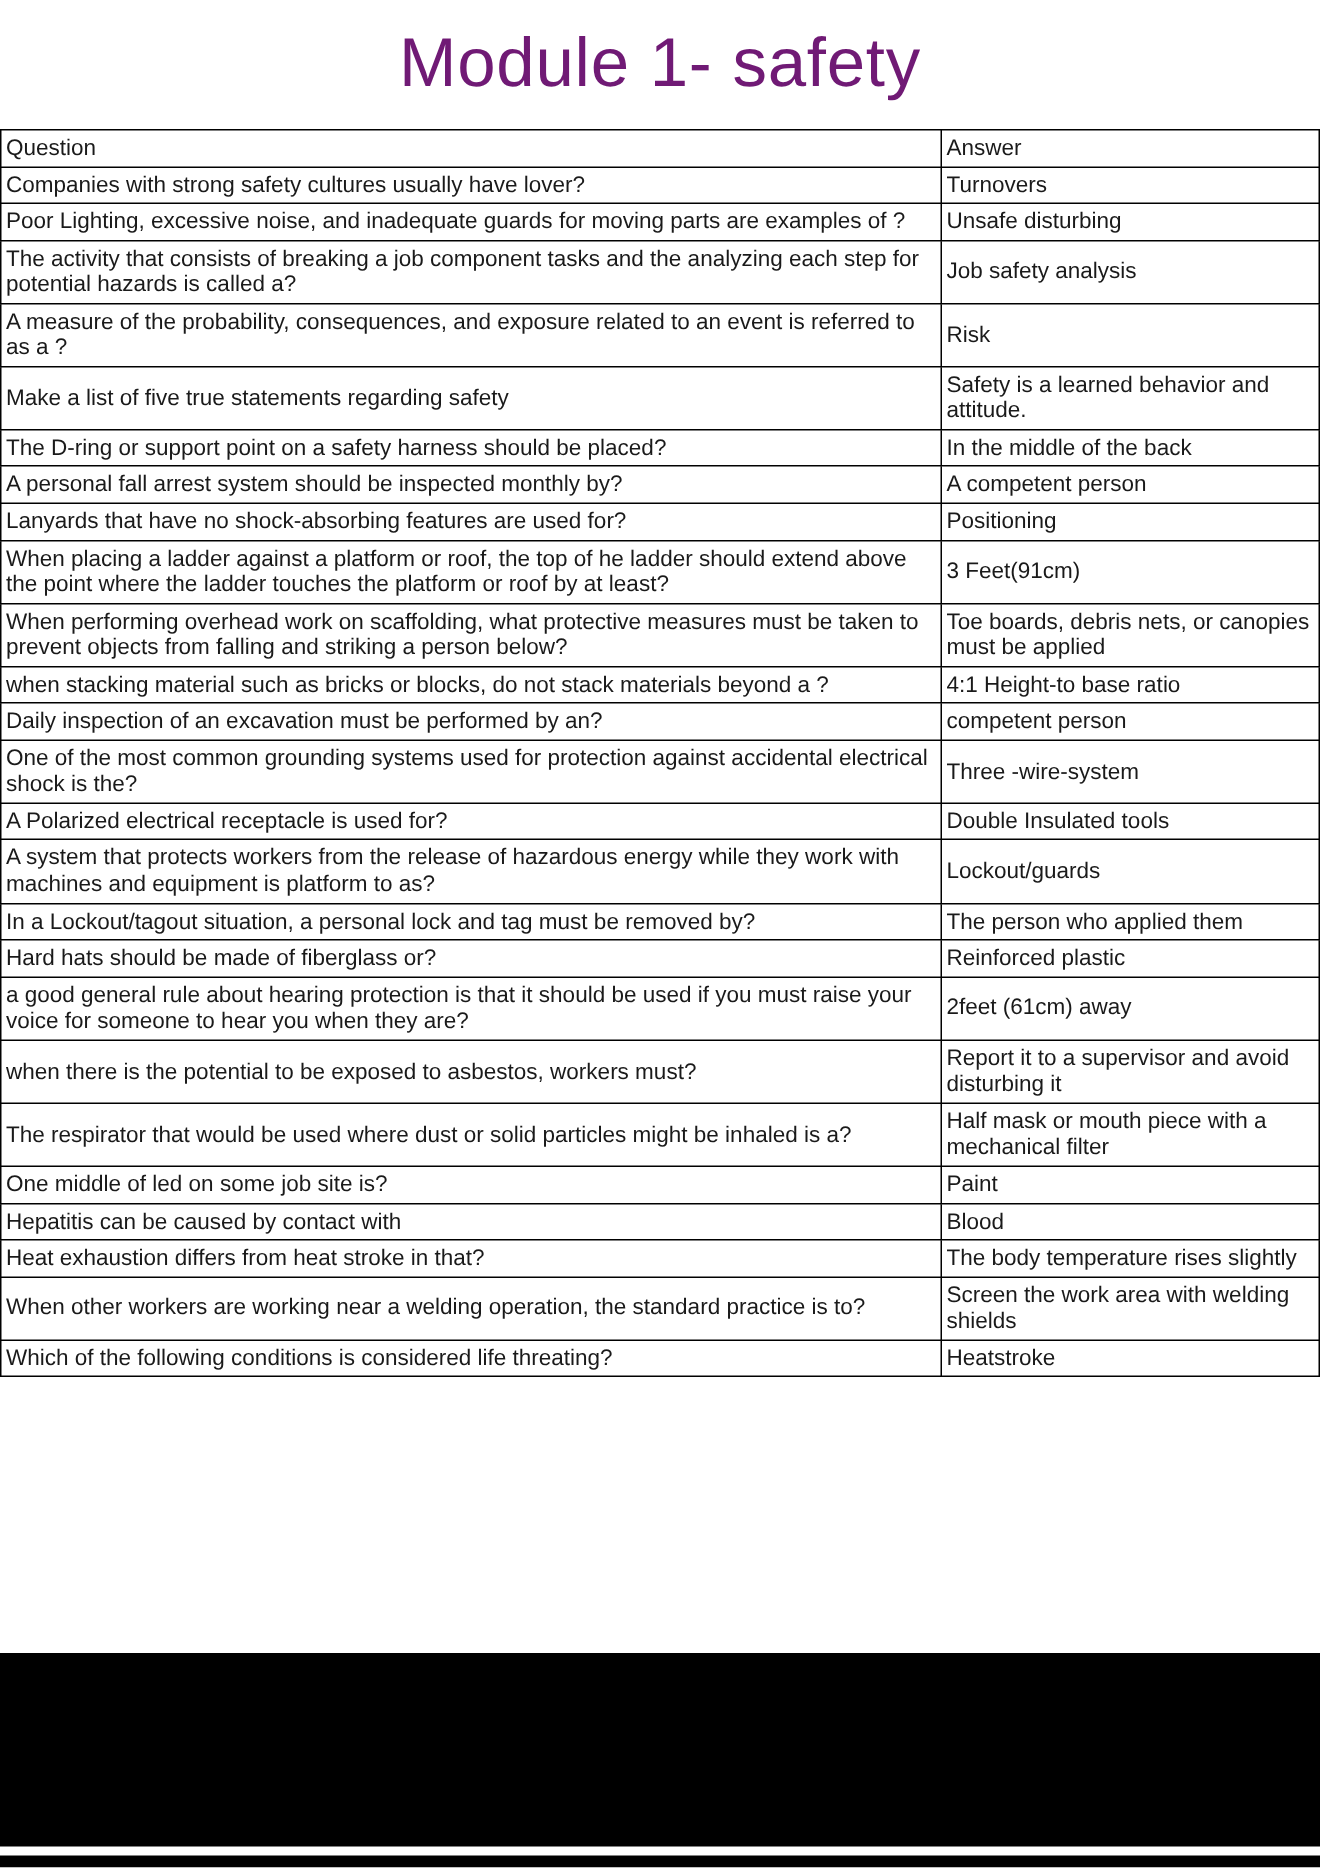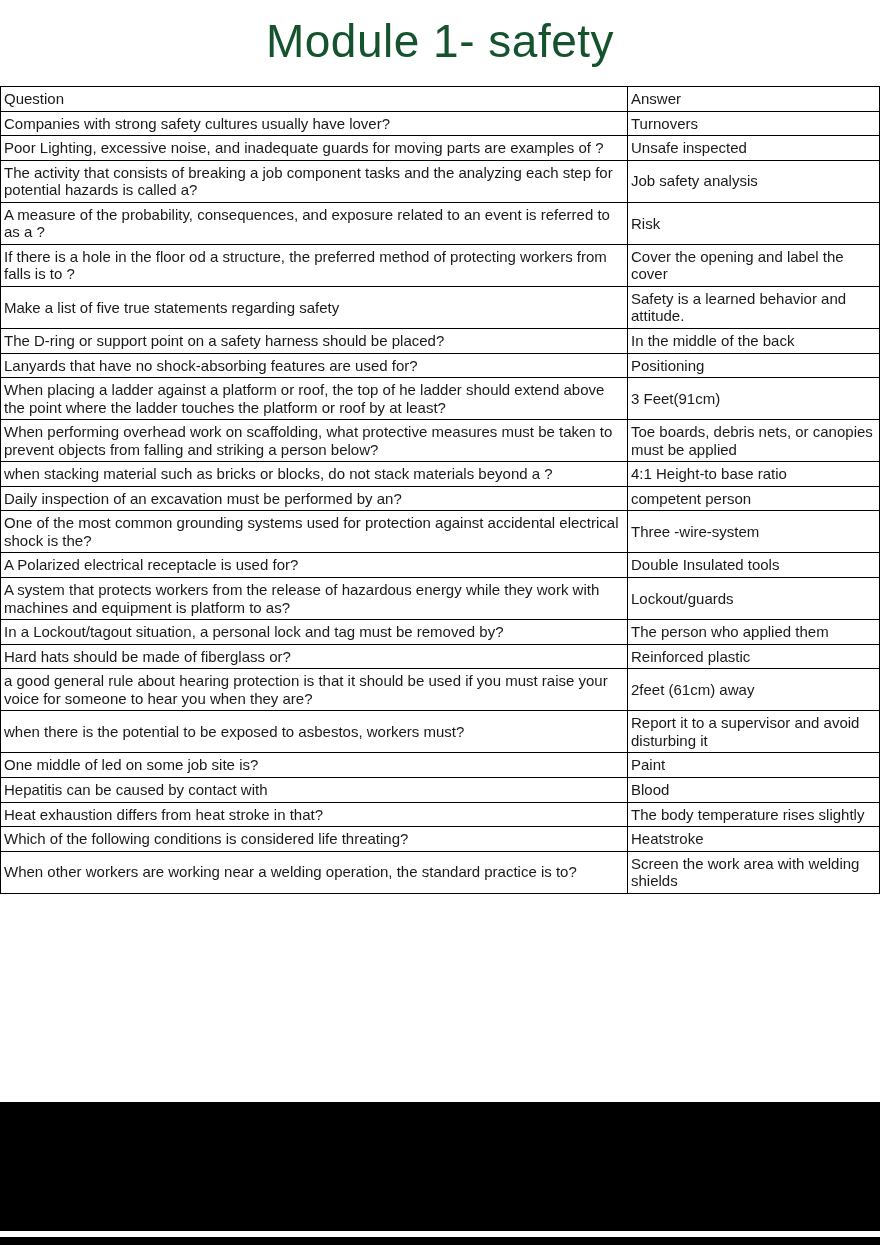--- a/index.html
+++ b/index.html
@@ -10,21 +10,21 @@
   }
   body {
     position: relative;
     height: 1245px;
     overflow: hidden;
   }
   .page-title {
     text-align: center;
     font-size: 46px;
     font-weight: 300;
-    color: #14532d;
+    color: #701a75;
     padding-top: 14px;
     padding-bottom: 18px;
     letter-spacing: 0.5px;
   }
   table.qa-table {
     width: 879px;
     border-collapse: collapse;
     table-layout: fixed;
     margin-left: 0;
   }
@@ -73,41 +73,41 @@
       <td>Question</td>
       <td>Answer</td>
     </tr>
 
   <tr>
         <td>Companies with strong safety cultures usually have lover?</td>
         <td>Turnovers</td>
       </tr>
       <tr>
         <td>Poor Lighting, excessive noise, and inadequate guards for moving parts are examples of ?</td>
-        <td>Unsafe inspected</td>
+        <td>Unsafe disturbing</td>
       </tr>
       <tr>
         <td>The activity that consists of breaking a job component tasks and the analyzing each step for potential hazards is called a?</td>
         <td>Job safety analysis</td>
       </tr>
       <tr>
         <td>A measure of the probability, consequences, and exposure related to an event is referred to as a ?</td>
         <td>Risk</td>
       </tr>
       <tr>
-        <td>If there is a hole in the floor od a structure, the preferred method of protecting workers from falls is to ?</td>
-        <td>Cover the opening and label the cover</td>
-      </tr>
-      <tr>
         <td>Make a list of five true statements regarding safety</td>
         <td>Safety is a learned behavior and attitude.</td>
       </tr>
       <tr>
         <td>The D-ring or support point on a safety harness should be placed?</td>
         <td>In the middle of the back</td>
+      </tr>
+      <tr>
+        <td>A personal fall arrest system should be inspected monthly by?</td>
+        <td>A competent person</td>
       </tr>
       <tr>
         <td>Lanyards that have no shock-absorbing features are used for?</td>
         <td>Positioning</td>
       </tr>
       <tr>
         <td>When placing a ladder against a platform or roof, the top of he ladder should extend above the point where the ladder touches the platform or roof by at least?</td>
         <td>3 Feet(91cm)</td>
       </tr>
       <tr>
@@ -144,37 +144,41 @@
       </tr>
       <tr>
         <td>a good general rule about hearing protection is that it should be used if you must raise your voice for someone to hear you when they are?</td>
         <td>2feet (61cm) away</td>
       </tr>
       <tr>
         <td>when there is the potential to be exposed to asbestos, workers must?</td>
         <td>Report it to a supervisor and avoid disturbing it</td>
       </tr>
       <tr>
+        <td>The respirator that would be used where dust or solid particles might be inhaled is a?</td>
+        <td>Half mask or mouth piece with a mechanical filter</td>
+      </tr>
+      <tr>
         <td>One middle of led on some job site is?</td>
         <td>Paint</td>
       </tr>
       <tr>
         <td>Hepatitis can be caused by contact with</td>
         <td>Blood</td>
       </tr>
       <tr>
         <td>Heat exhaustion differs from heat stroke in that?</td>
         <td>The body temperature rises slightly</td>
       </tr>
       <tr>
+        <td>When other workers are working near a welding operation, the standard practice is to?</td>
+        <td>Screen the work area with welding shields</td>
+      </tr>
+      <tr>
         <td>Which of the following conditions is considered life threating?</td>
         <td>Heatstroke</td>
-      </tr>
-      <tr>
-        <td>When other workers are working near a welding operation, the standard practice is to?</td>
-        <td>Screen the work area with welding shields</td>
       </tr>
     </tbody>
 </table>
 
 <div class="footer-block">
   <div class="footer-white-line"></div>
 </div>
 
 </body></html>

